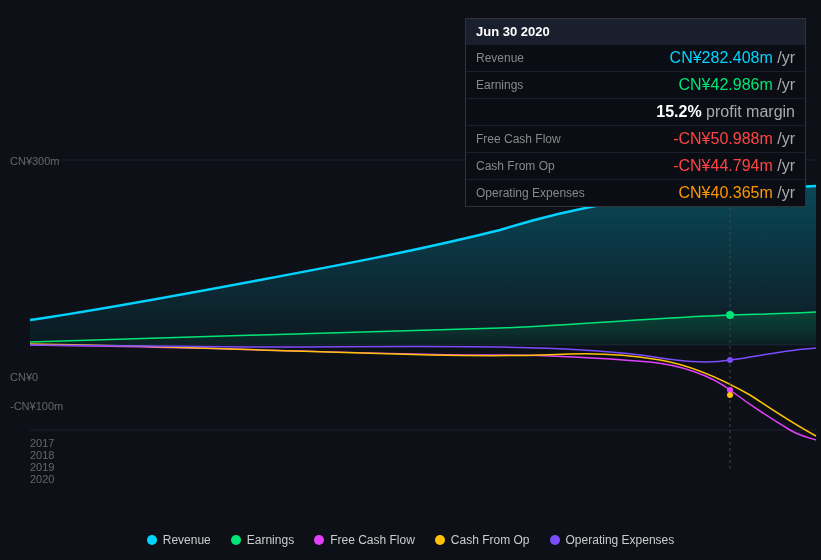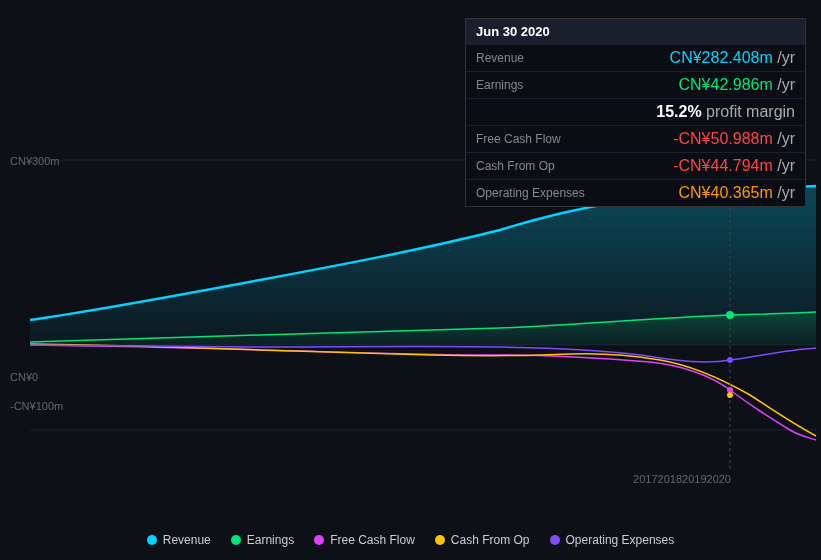--- a/index.html
+++ b/index.html
@@ -70,21 +70,22 @@
       left: 10px;
     }
 
     
     .x-labels {
       position: absolute;
       bottom: 25px;
       left: 30px;
       right: 10px;
       display: flex;
-      justify-content: flex-end;
+      justify-content: space-between;
+      flex-direction: column;
     }
     .x-label {
       font-size: 11px;
       color: #666;
     }
 
     
     .legend {
       position: absolute;
       bottom: 10px;

